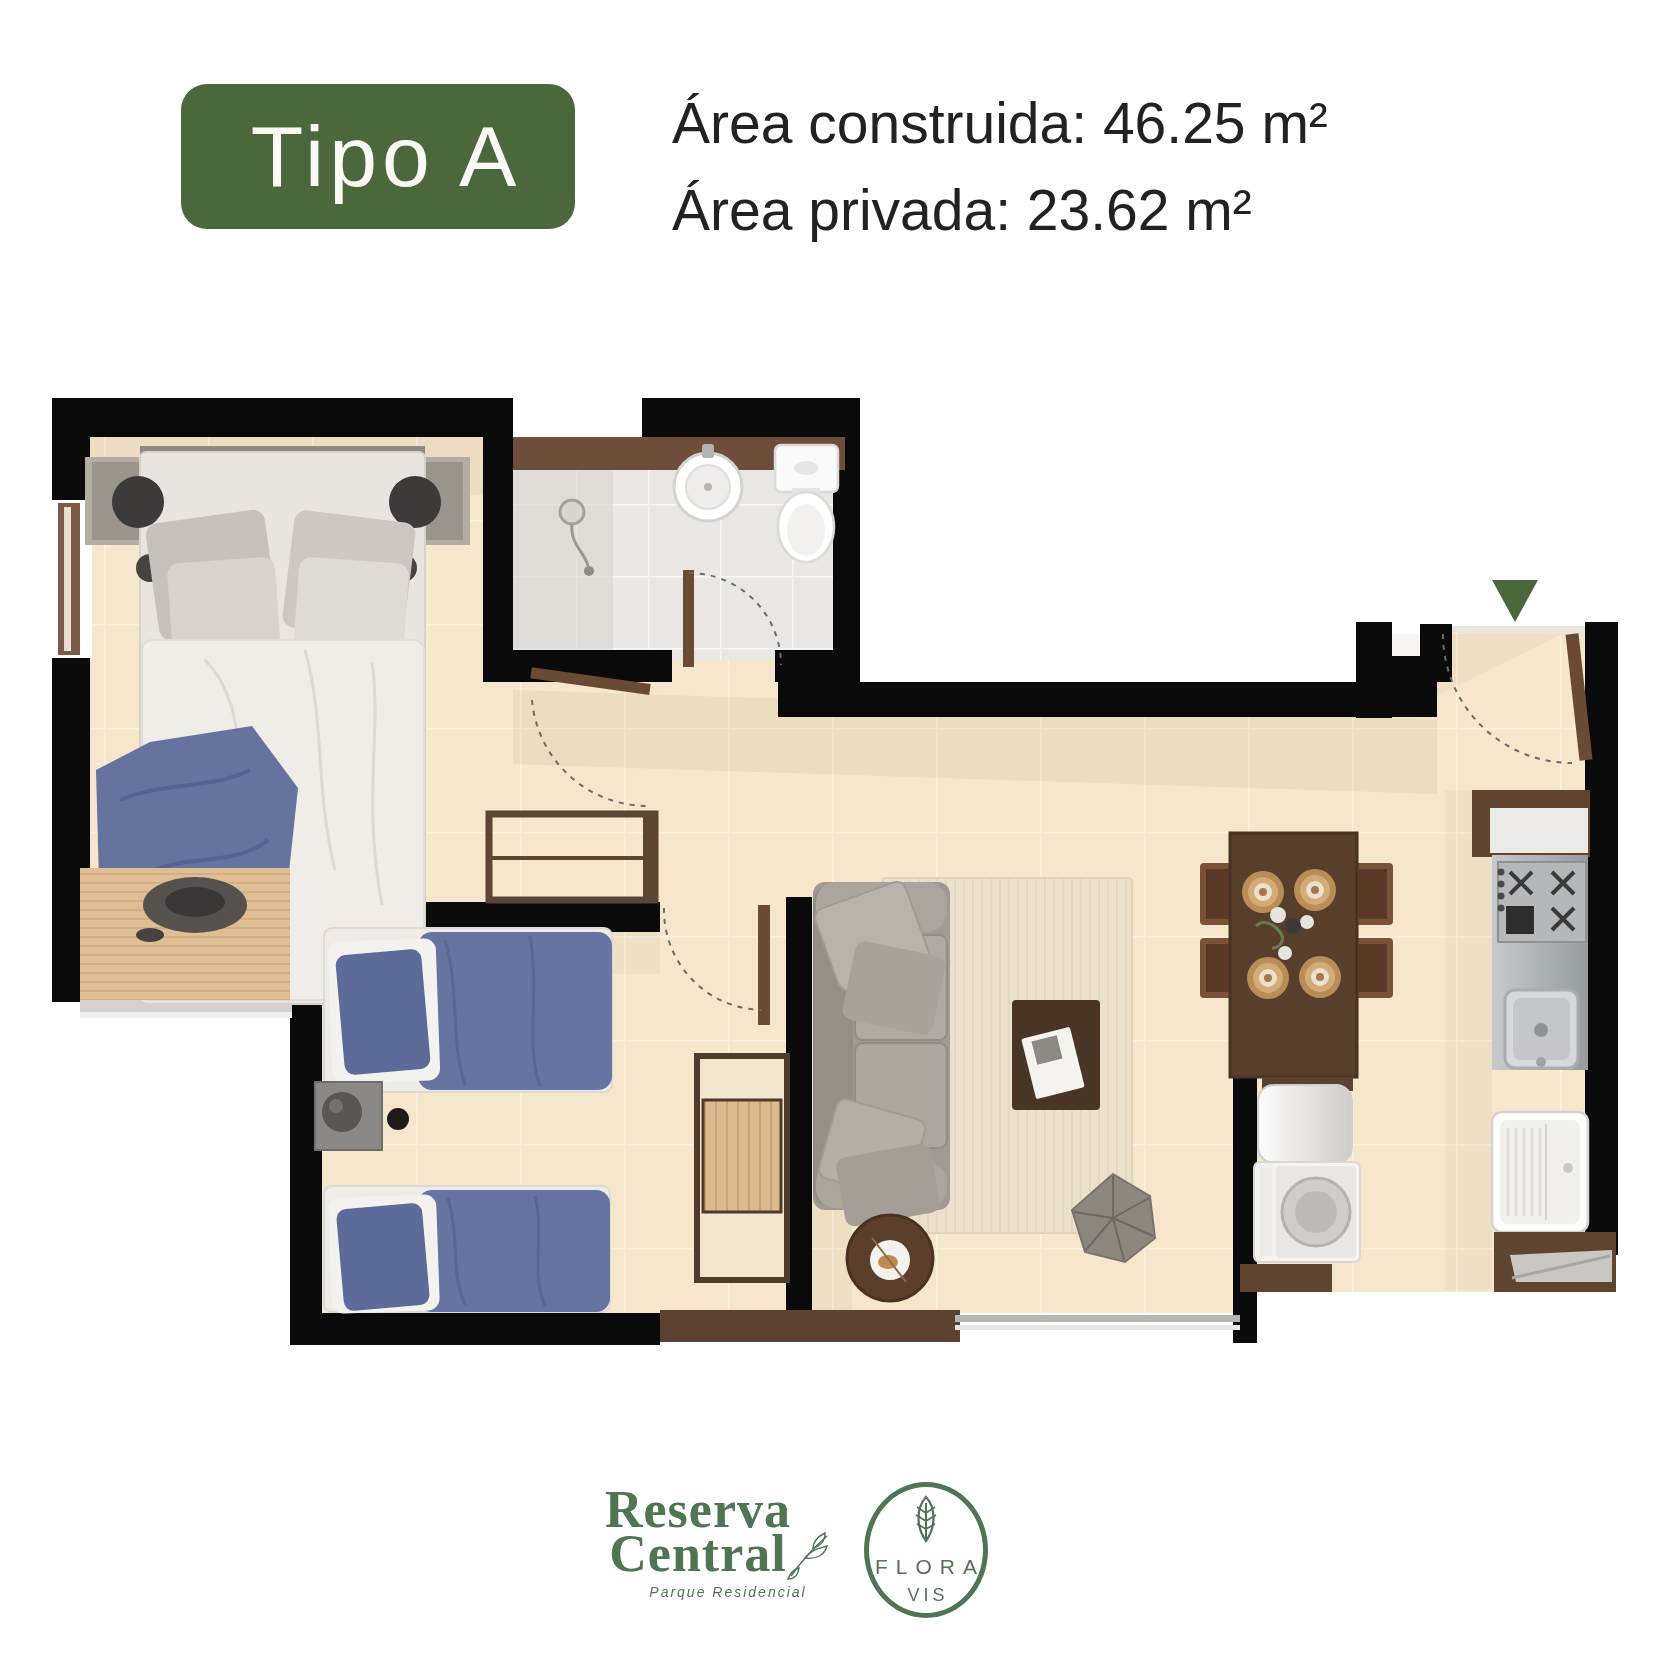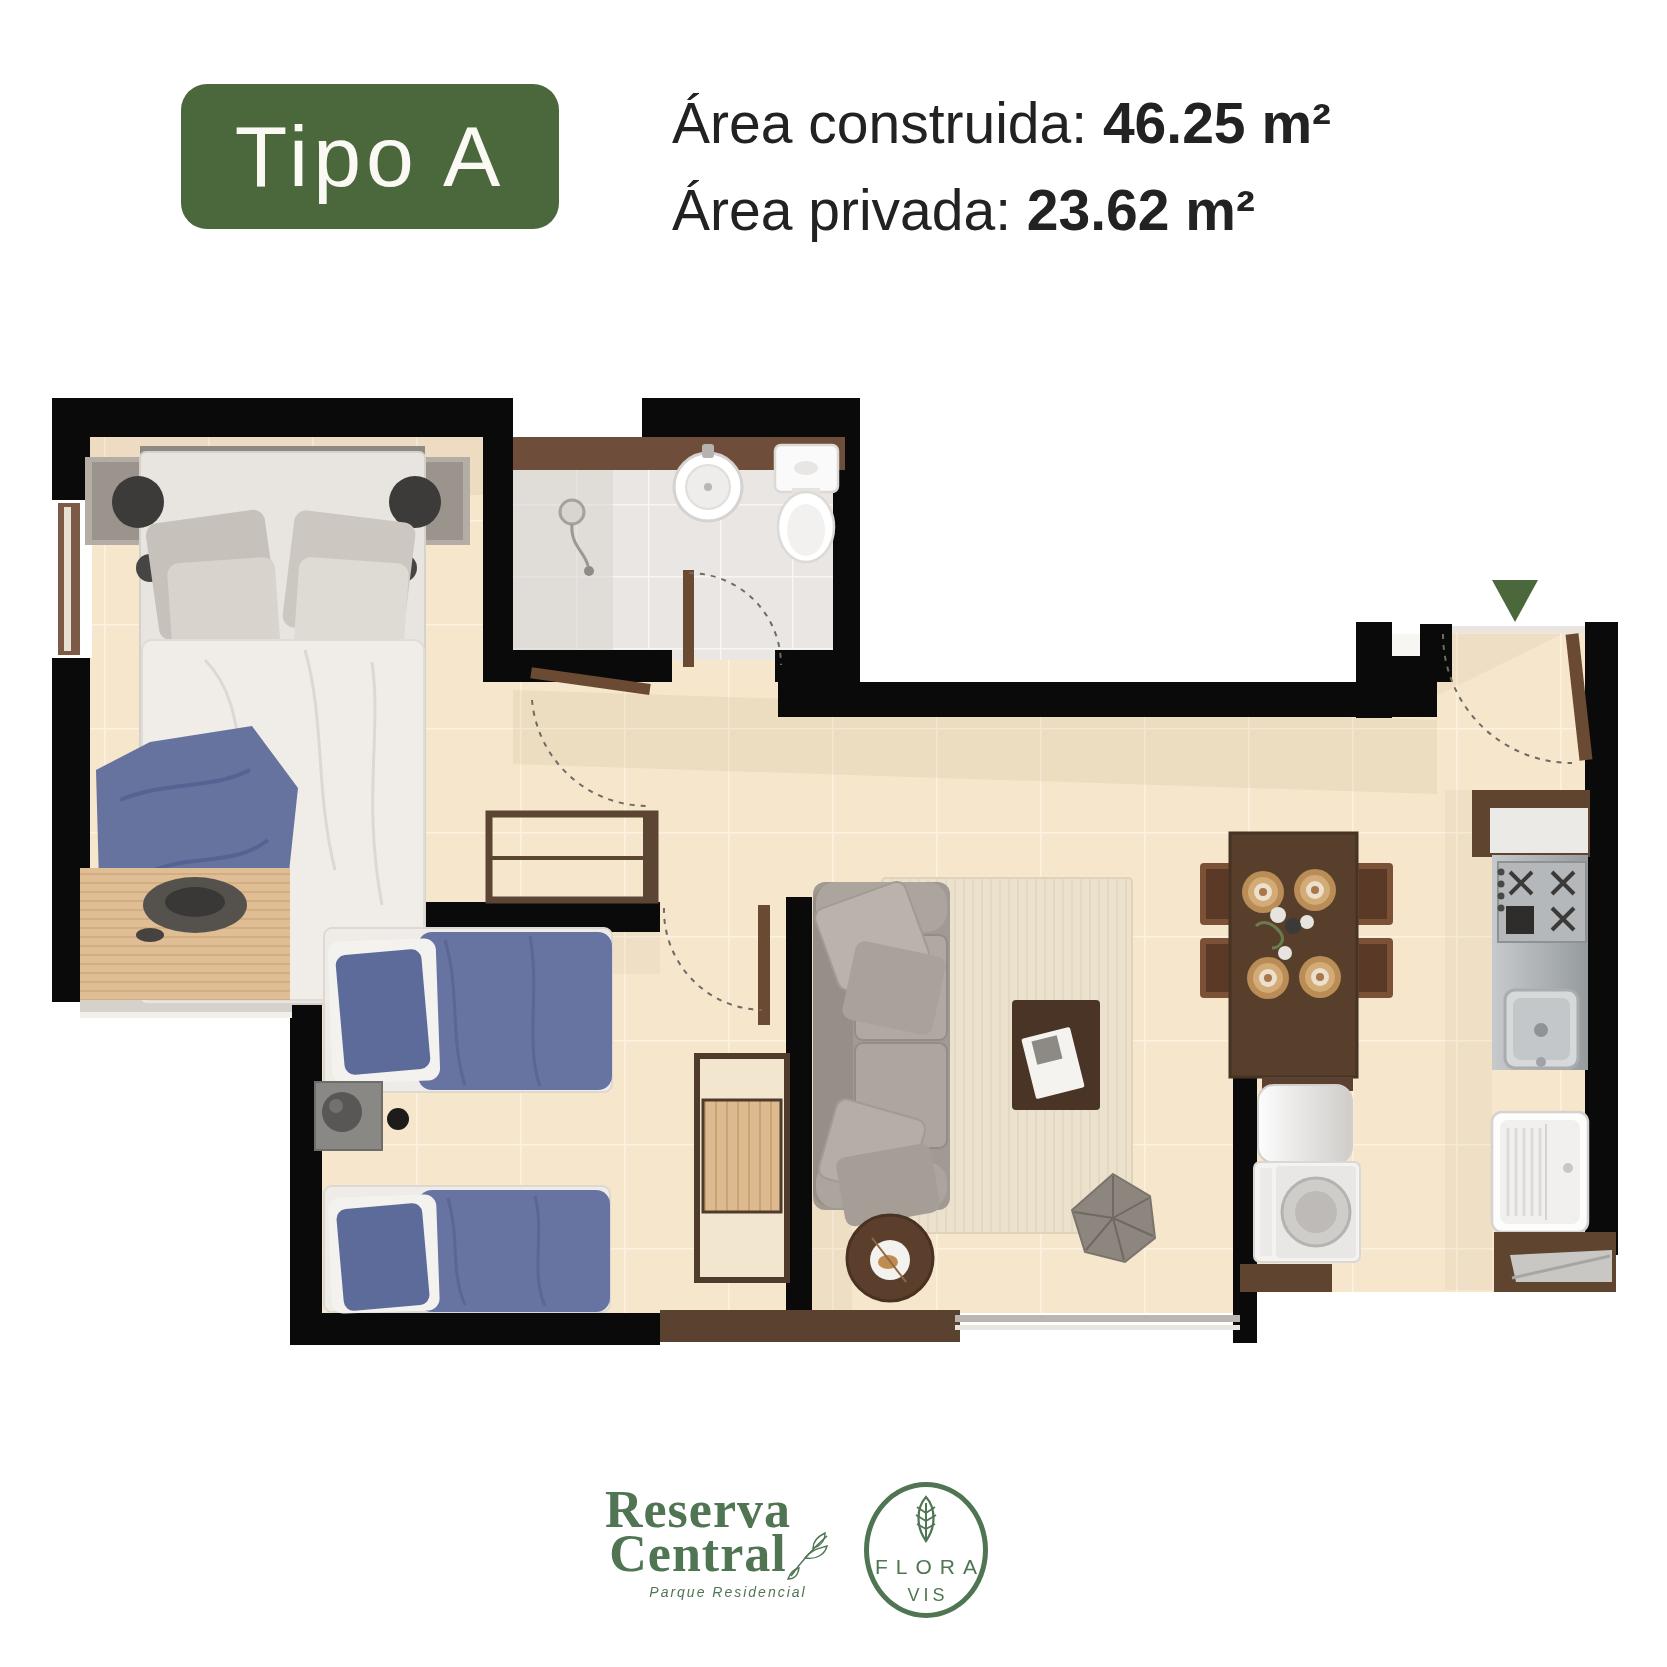--- a/index.html
+++ b/index.html
@@ -8,24 +8,24 @@
     --wall-black:#0a0a0a;
     --floor-beige:#f5e6cc;
     --text-dark:#222222;
   }
   html,body{margin:0;padding:0;background:#ffffff;}
   .page{position:relative;width:1667px;height:1667px;background:#fff;overflow:hidden;
         font-family:"Liberation Sans",sans-serif;}
   
   .type-badge{position:absolute;left:181px;top:84px;width:378px;height:145px;
         background:var(--accent-green);border-radius:26px;display:flex;align-items:center;
-        justify-content:center;color:#faf9f4;font-size:86px;font-weight:400;letter-spacing:5px;}
+        justify-content:center;color:#faf9f4;font-size:86px;font-weight:400;letter-spacing:5px;padding-left:16px;}
   .area-block{position:absolute;left:672px;top:80px;color:var(--text-dark);}
   .area-line{font-size:57px;line-height:87px;white-space:nowrap;}
-  .area-line .val{font-weight:700;margin-top:28px;}
+  .area-line .val{font-weight:400;margin-top:28px;}
   
   .brand-row{position:absolute;left:0;top:1470px;width:1667px;height:170px;padding-left:28px;}
   .reserva{position:absolute;left:568px;top:18px;width:260px;text-align:center;
         color:var(--logo-green);font-family:"Liberation Serif",serif;font-weight:700;}
   .reserva .l1{font-size:52px;line-height:44px;letter-spacing:1px;}
   .reserva .l2{font-size:52px;line-height:44px;letter-spacing:1px;position:relative;display:inline-block;}
   .reserva .sprig{position:absolute;right:-46px;top:-4px;}
   .reserva .sub{font-size:14px;letter-spacing:2px;font-family:"Liberation Sans",sans-serif;
         font-weight:400;margin-top:8px;margin-left:60px;font-style:italic;}
   .flora{position:absolute;left:864px;top:12px;width:124px;height:136px;border:5px solid var(--logo-green);

